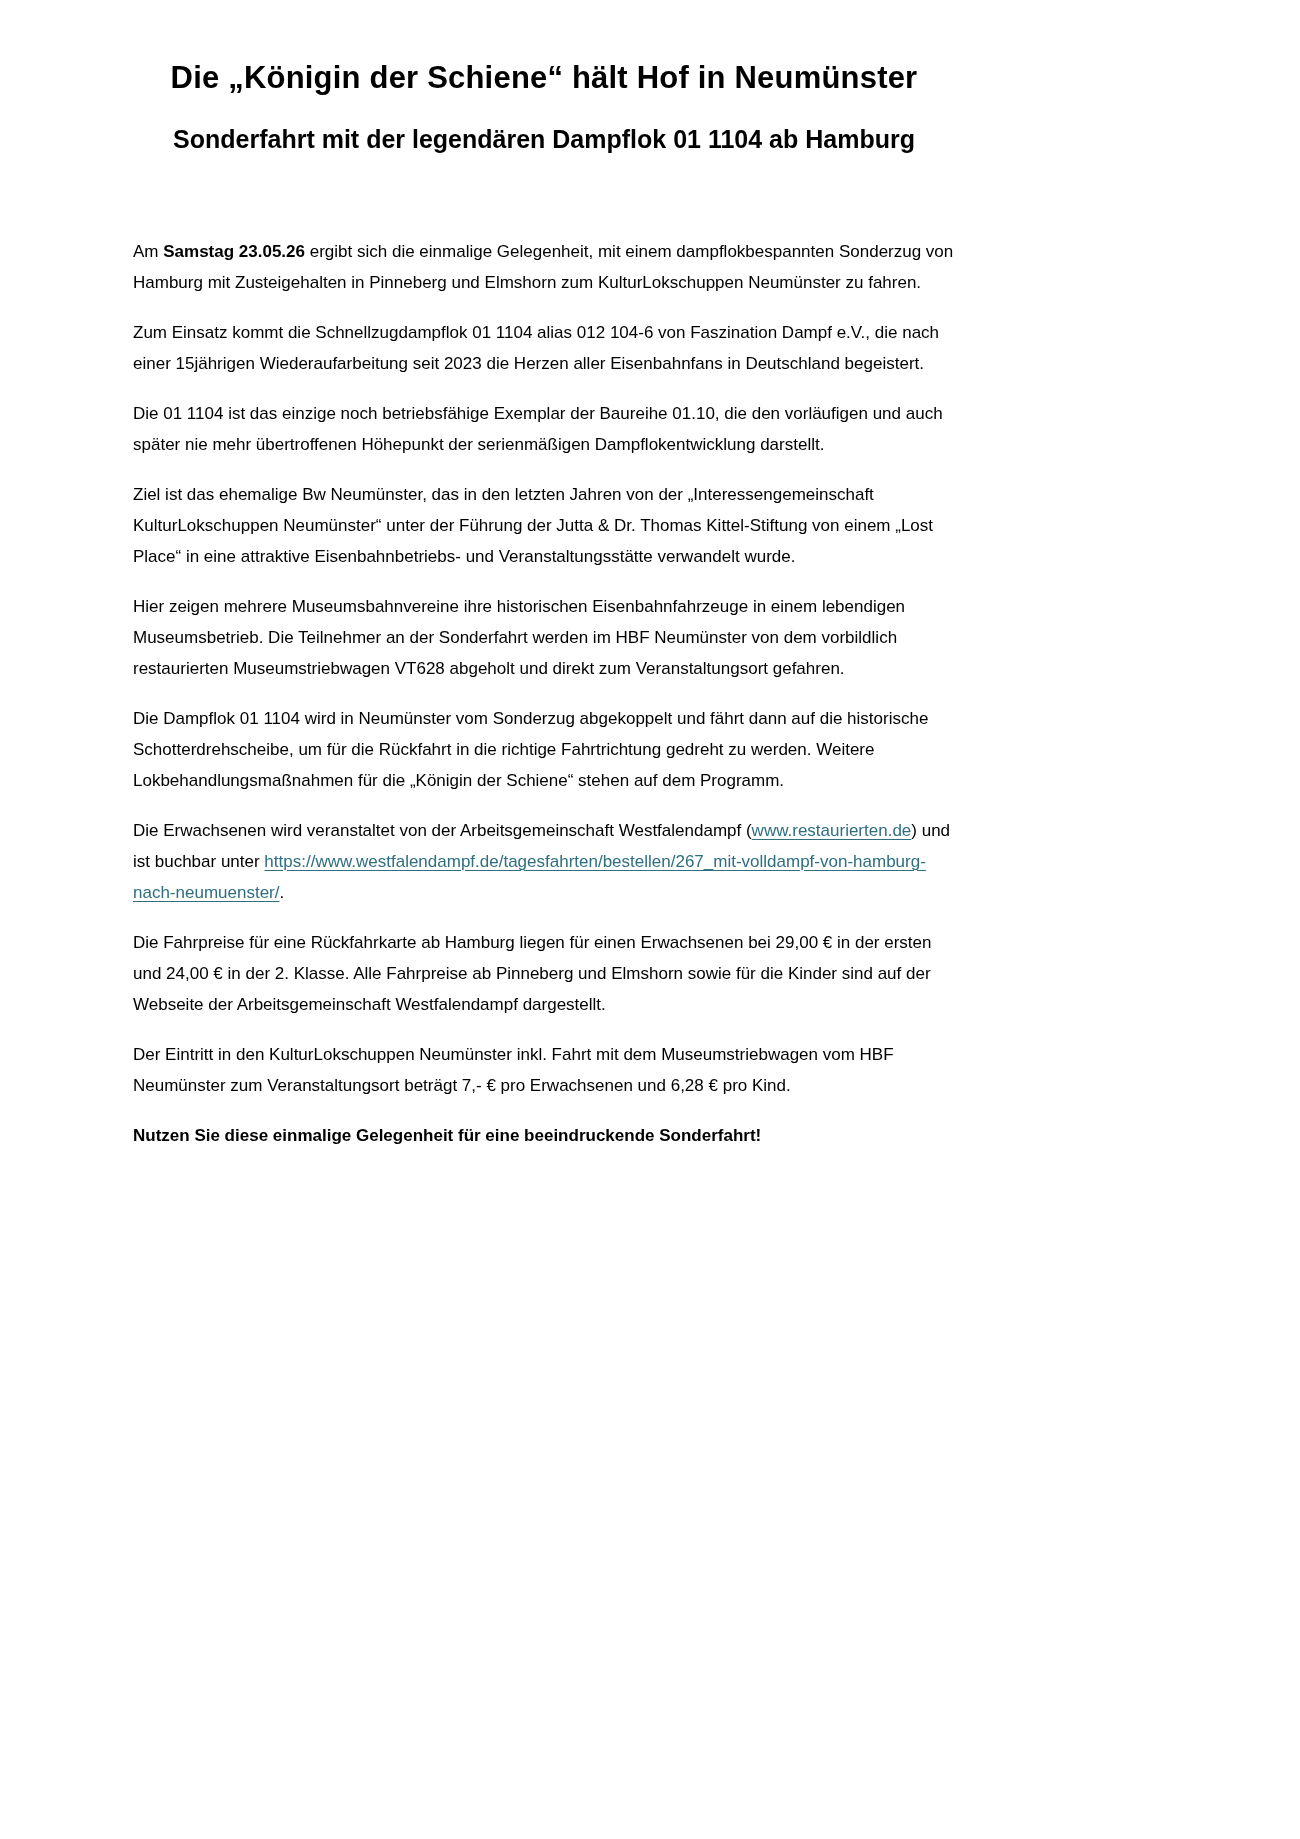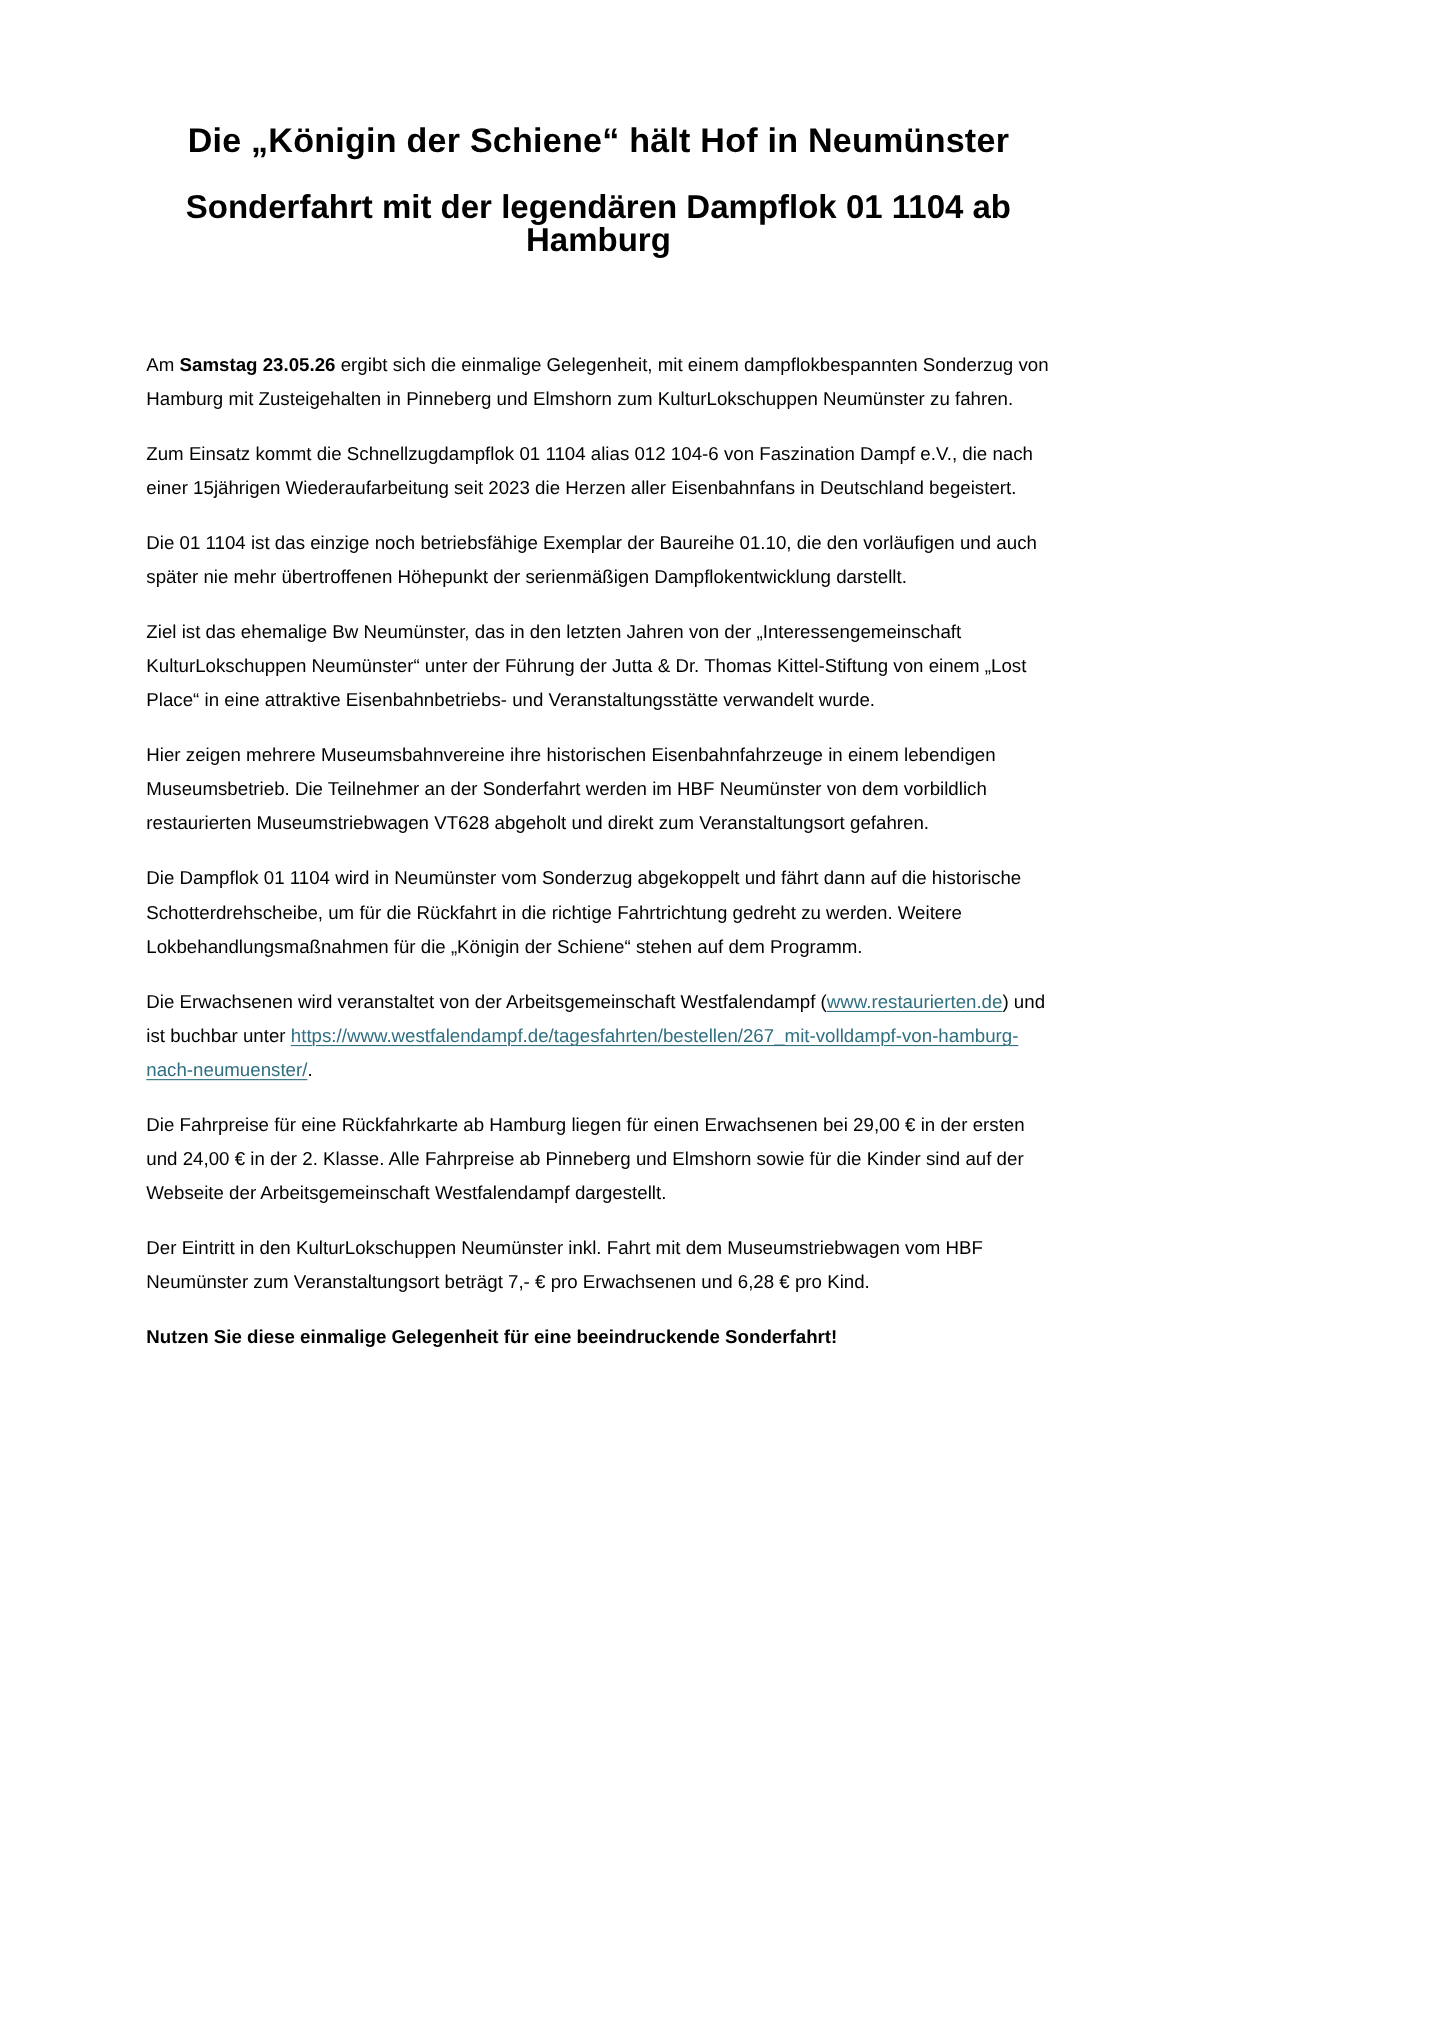--- a/index.html
+++ b/index.html
@@ -11,33 +11,33 @@
     width: 1300px;
     height: 1839px;
     font-family: "Liberation Sans", sans-serif;
     color: #000000;
     overflow: hidden;
   }
   .page {
     box-sizing: border-box;
     width: 1072px;
     height: 1839px;
-    padding: 109px 117px 40px 133px;
+    padding: 59px 117px 40px 133px;
     background: #ffffff;
   }
   .doc-title {
     font-size: 31px;
     line-height: 38px;
     font-weight: bold;
     text-align: center;
     margin: 0 0 27px 0;
     letter-spacing: 0.2px;
   }
   .doc-subtitle {
-    font-size: 30px;
+    font-size: 25px;
     line-height: 30px;
     font-weight: bold;
     text-align: center;
     margin: 0 0 82px 0;
   }
   .doc-body {
     max-width: 1050px;
   }
   .para {
     font-size: 17px;

